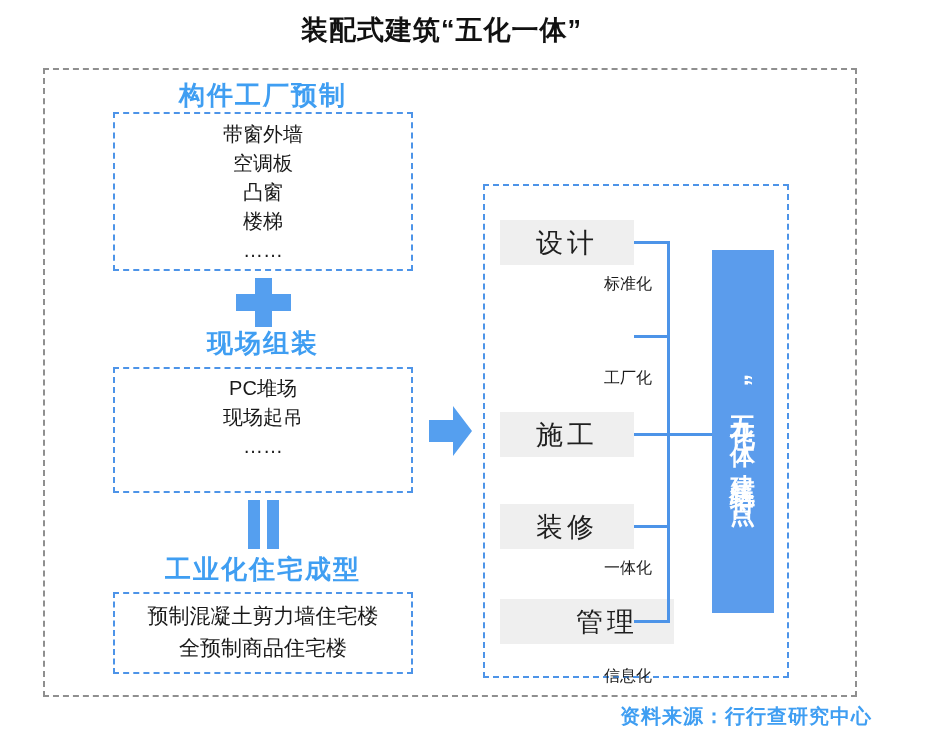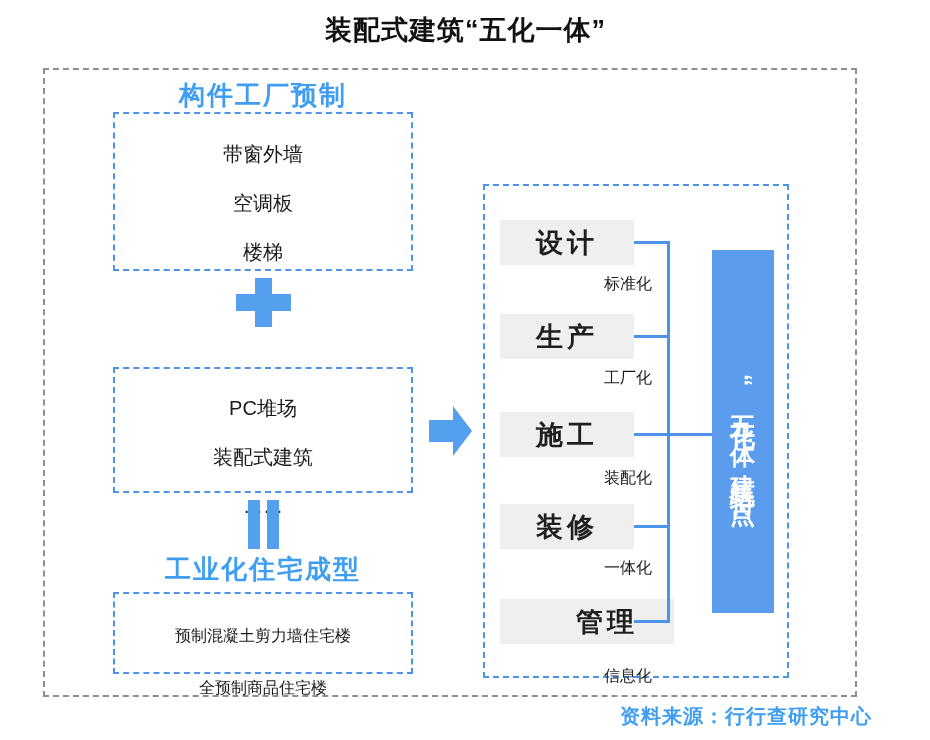--- a/index.html
+++ b/index.html
@@ -1,56 +1,56 @@
 <!DOCTYPE html>
 <html style="--accent_blue: #559FEF; --border_blue: #4D94E8; --line_blue: #4D94E8; --fill_blue: #5B9CEC; --heading_blue: #3F9EF2; --gray_fill: #EFEFEF; --gray_border: #8F8F8F;"><head>
 <meta charset="utf-8">
 <style>
   html,body{margin:0;padding:0;background:#ffffff;}
   body{font-family:"Liberation Sans","DejaVu Sans",sans-serif;color:#1a1a1a;}
   .canvas{position:relative;width:930px;height:740px;background:#fff;overflow:hidden;}
 
   .title{position:absolute;top:12px;left:0;width:883px;text-align:center;
-         font-size:27px;font-weight:bold;color:#111;letter-spacing:1px;margin-left:24px;}
+         font-size:27px;font-weight:bold;color:#111;letter-spacing:1px;}
 
   .frame{position:absolute;left:43px;top:68px;width:810px;height:625px;
          border:2px dashed var(--gray_border);}
 
   
   .step-heading{position:absolute;left:113px;width:300px;text-align:center;
                 font-size:26px;font-weight:bold;color:var(--heading_blue);letter-spacing:2px;}
   .h1{top:78px;} .h2{top:326px;} .h3{top:552px;}
 
   .flow-box{position:absolute;left:113px;width:296px;background:#fff;
             border:2px dashed var(--border_blue);text-align:center;}
   .box1{top:112px;height:149px;padding-top:6px;}
   .box2{top:367px;height:117px;padding-top:5px;}
   .box3{top:592px;height:72px;padding-top:6px;}
-  .flow-box .item{font-size:20px;line-height:29px;color:#1a1a1a;margin-top:20px;}
-  .box3 .item{font-size:16px;line-height:32px;}
+  .flow-box .item{font-size:20px;line-height:29px;color:#1a1a1a;}
+  .box3 .item{font-size:21px;line-height:32px;}
 
   
   .plus{position:absolute;left:236px;top:278px;width:55px;height:49px;}
   .plus .pv{position:absolute;left:19px;top:0;width:17px;height:49px;background:var(--accent_blue);}
   .plus .ph{position:absolute;left:0;top:16px;width:55px;height:17px;background:var(--accent_blue);}
 
   
   .equals{position:absolute;left:248px;top:500px;width:31px;height:49px;}
   .equals .eb{position:absolute;top:0;width:12px;height:49px;background:var(--accent_blue);}
   .equals .eb1{left:0;} .equals .eb2{left:19px;}
 
   
   .arrow{position:absolute;left:429px;top:404px;width:44px;height:54px;color:var(--accent_blue);}
 
   
   .panel{position:absolute;left:483px;top:184px;width:302px;height:490px;
          border:2px dashed var(--border_blue);}
   .proc-label{position:absolute;left:15px;width:134px;height:45px;background:var(--gray_fill);
               display:flex;align-items:center;justify-content:center;
-              font-size:27px;color:#1f1f1f;letter-spacing:4px;font-weight:bold;}
+              font-size:27px;color:#1f1f1f;letter-spacing:4px;}
   .proc-sub{position:absolute;left:0;width:167px;text-align:right;
             font-size:16px;color:#1a1a1a;}
   .conn{position:absolute;background:var(--line_blue);}
 
   .result-box{position:absolute;left:227px;top:64px;width:62px;height:363px;
               background:var(--fill_blue);display:flex;align-items:center;justify-content:center;}
   .result-box span{writing-mode:vertical-rl;text-orientation:mixed;
                    color:#ffffff;font-size:25px;font-weight:bold;letter-spacing:9px;line-height:62px;}
 
   .source{position:absolute;top:703px;right:58px;font-size:20px;font-weight:bold;
@@ -62,32 +62,34 @@
 <div class="canvas">
 
   <div class="title">装配式建筑“五化一体”</div>
 
   <div class="frame"></div>
 
   <div class="step-heading h1">构件工厂预制</div>
   <div class="flow-box box1">
     <div class="item">带窗外墙</div>
     <div class="item">空调板</div>
+    <div class="item">凸窗</div>
     <div class="item">楼梯</div>
     <div class="item">……</div>
   </div>
 
   <div class="plus">
     <div class="pv"></div>
       <div class="ph"></div>
   </div>
 
+  <div class="step-heading h2">现场组装</div>
   <div class="flow-box box2">
     <div class="item">PC堆场</div>
-    <div class="item">装配式建筑</div>
+    <div class="item">现场起吊</div>
     <div class="item">……</div>
   </div>
 
   <div class="equals">
     <div class="eb eb1"></div>
       <div class="eb eb2"></div>
   </div>
 
   <div class="step-heading h3">工业化住宅成型</div>
   <div class="flow-box box3">
@@ -97,25 +99,23 @@
 
   <svg class="arrow" viewBox="0 0 44 54">
     <polygon points="0,16 24,16 24,2 43,27 24,52 24,38 0,38" fill="currentColor"></polygon>
   </svg>
 
   <div class="panel">
 
     <div class="proc-label" style="top:34px;">设计</div>
     <div class="proc-sub" style="top:88px;">标准化</div>
 
-    <div class="proc-label" style="top:128px;">生产</div>
     <div class="proc-sub" style="top:182px;text-align:right;">工厂化</div>
 
     <div class="proc-label" style="top:226px;">施工</div>
-    <div class="proc-sub" style="top:282px;">装配化</div>
 
     <div class="proc-label" style="top:318px;">装修</div>
     <div class="proc-sub" style="top:372px;">一体化</div>
 
     <div class="proc-label" style="top:413px;padding-left:40px;">管理</div>
     <div class="proc-sub" style="top:468px;margin-top:12px;">信息化</div>
 
     <div class="conn" style="left:149px;top:55px;width:34px;height:3px;"></div>
     <div class="conn" style="left:149px;top:149px;width:34px;height:3px;"></div>
     <div class="conn" style="left:149px;top:247px;width:34px;height:3px;"></div>

